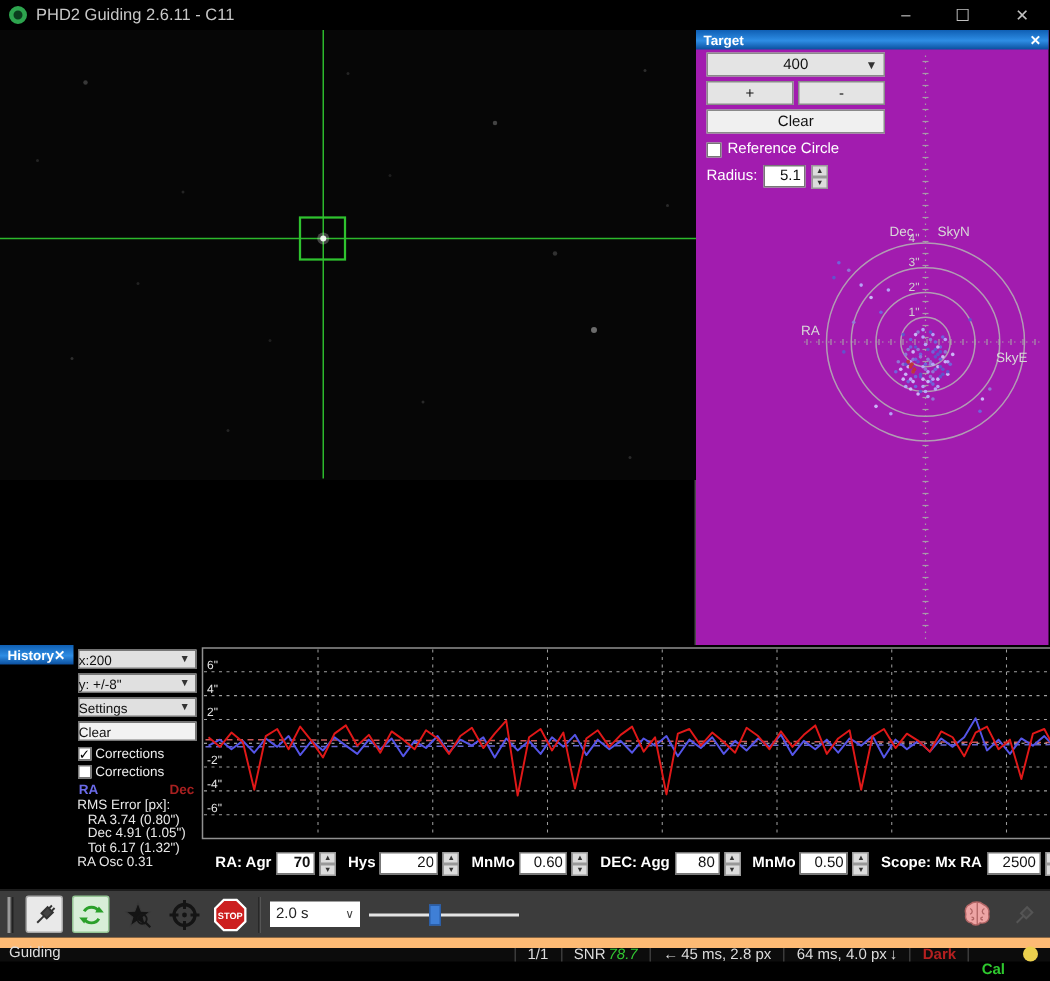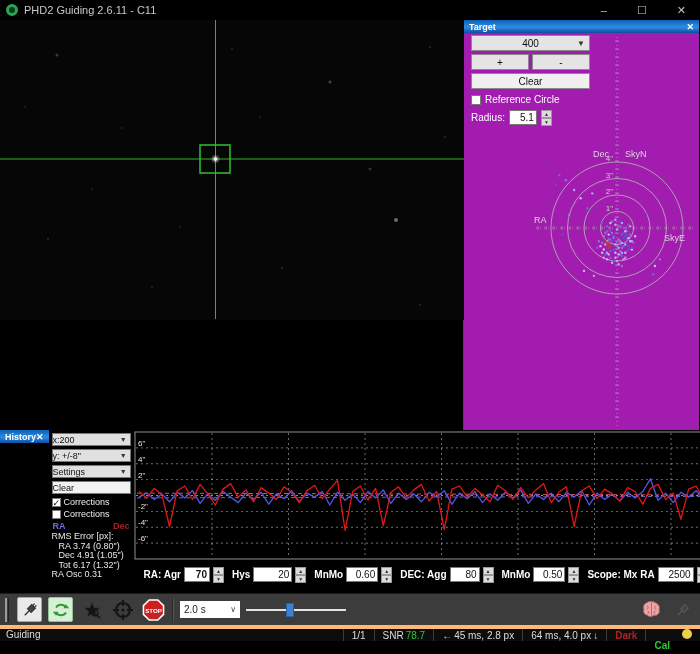--- a/index.html
+++ b/index.html
@@ -65,21 +65,21 @@
   .tbtn.light{background:#e9e9e9;border:1px solid #a8a8a8;}
   .tbtn.green{background:#d8eed8;border:1px solid #94c494;}
   .tbtn.dark{background:transparent;border:1px solid transparent;}
   .tsep{width:2px;height:24px;border-left:1px solid #282828;border-right:1px solid #555;}
   .exposure{width:60px;height:17px;background:#fff;color:#222;font-size:10px;display:flex;align-items:center;justify-content:space-between;padding:0 4px;}
   .slider{width:100px;height:20px;position:relative;}
   .slider .track{position:absolute;left:0;right:0;top:9px;height:2px;background:#e4e4e4;}
   .slider .handle{position:absolute;top:3px;width:8px;height:14px;background:#3f7fd6;border:1px solid #2a5ea8;}
 
   
-  .statusbar{height:16px;background:#0c0c0c;border-top:4px solid #fdba74;display:flex;align-items:flex-start;font-size:10px;color:#ddd;}
+  .statusbar{height:16px;background:#0c0c0c;border-top:7px solid #fdba74;display:flex;align-items:flex-end;font-size:10px;color:#ddd;}
   .sstate{padding:0 6px;}
   .sspacer{flex:1;}
   .sseg{border-left:1px solid #3a3a3a;height:100%;display:flex;align-items:center;padding:0 8px;gap:2px;white-space:nowrap;}
   .status-led{width:10px;height:10px;border-radius:50%;background:#ecd04e;margin:0 8px 0 4px;flex:0 0 auto;}
 </style>
 </head>
 <body>
 
 <div class="app">
 
@@ -550,21 +550,21 @@
 
   <div class="statusbar">
     <span class="sstate">Guiding</span>
     <div class="sspacer"></div>
     <span id="statusSegs" style="display:flex;height:100%;">
         <span class="sseg">
           <span>1/1</span>
         </span>
         <span class="sseg">
           <span>SNR </span>
-          <span style="color: rgb(50, 200, 50);">78.7</span>
+          <span style="color: rgb(50, 200, 50); font-style: italic;">78.7</span>
         </span>
         <span class="sseg">
           <span style="font-weight: bold;">← </span>
           <span>45 ms, 2.8 px</span>
         </span>
         <span class="sseg">
           <span>64 ms, 4.0 px </span>
           <span style="font-weight: bold;">↓</span>
         </span>
         <span class="sseg">

